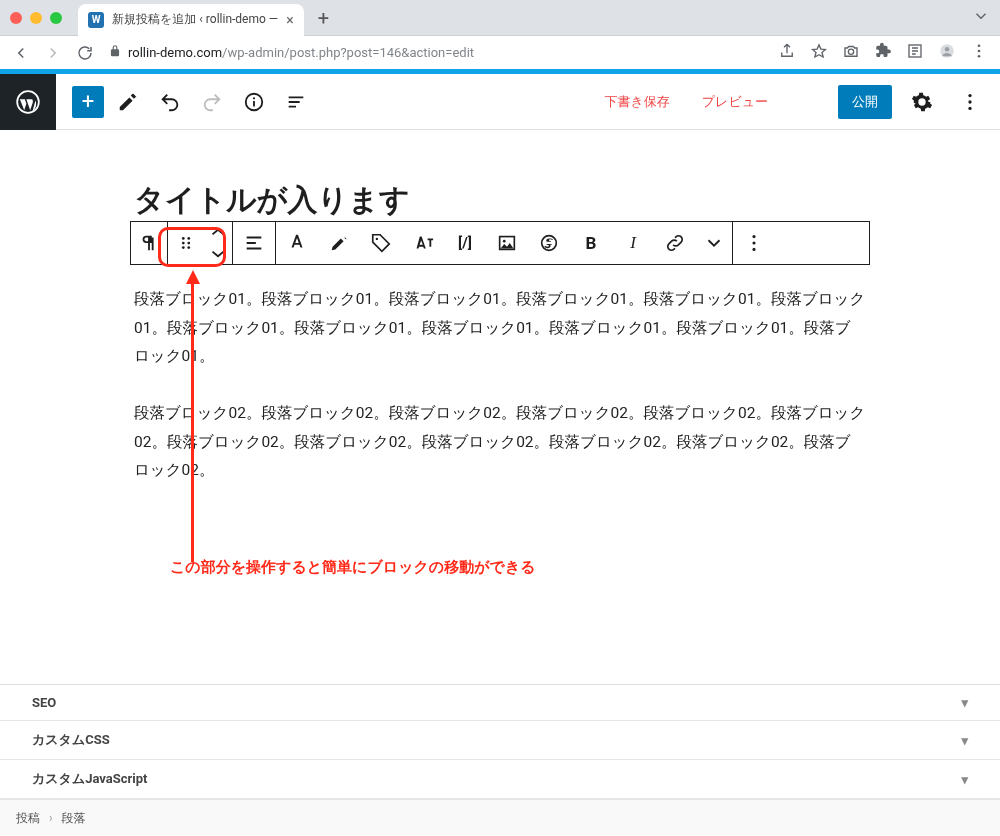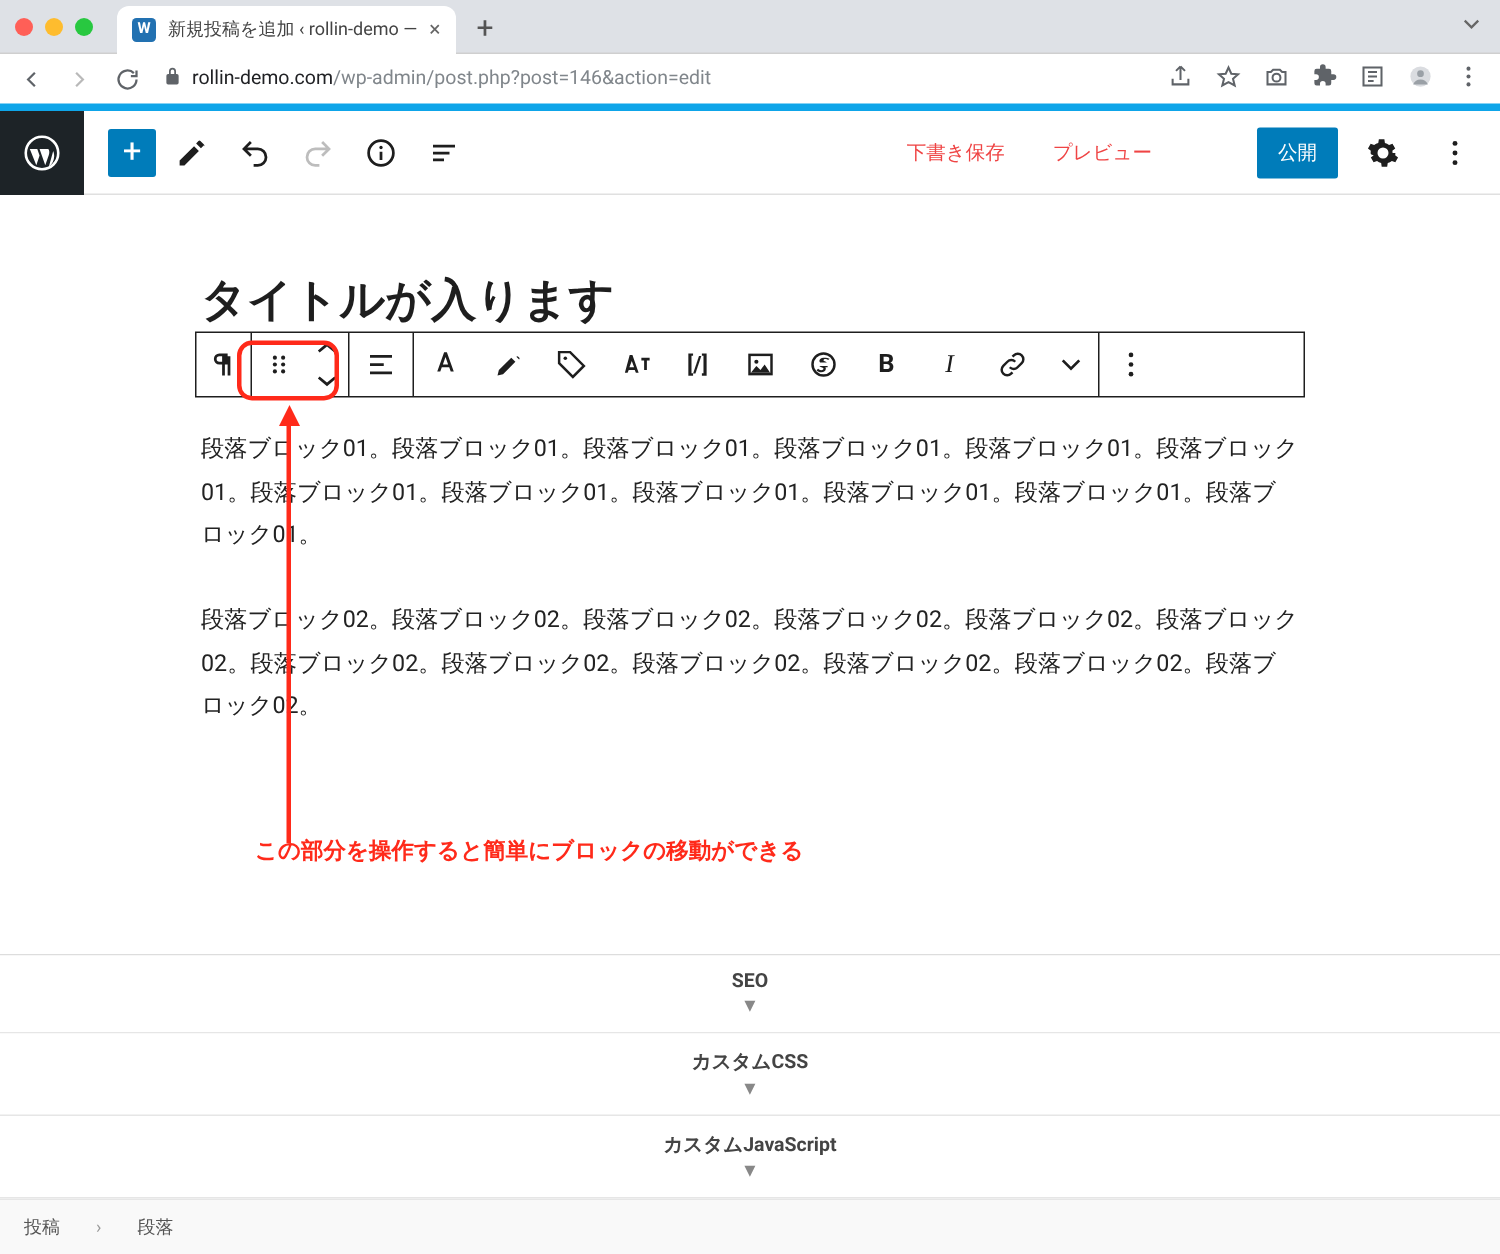--- a/index.html
+++ b/index.html
@@ -131,27 +131,26 @@
   }
   
   .metaboxes {
     border-top: 1px solid #ddd;
   }
   .metabox {
     display: flex; align-items: center; justify-content: space-between;
     padding: 10px 32px; border-bottom: 1px solid #e6e6e6;
     font-size: 13px; font-weight: bold; color: #444; cursor: pointer;
     background:#fff;
-    flex-direction:column;
   }
   .metabox .chev { color: #888; }
   
   .editor-breadcrumb {
     height: 37px; display: flex; align-items: center;
-    padding: 0 16px; gap: 24px; font-size: 12px; color: #555;
+    padding: 0 16px; gap: 9px; font-size: 12px; color: #555;
     border-top: 1px solid #e6e6e6;
     background:#f9f9f9;
   }
   .bc-sep { color: #999; }
 </style>
 </head>
 <body>
 
 <div class="browser-chrome">
   <div class="tab-strip">

